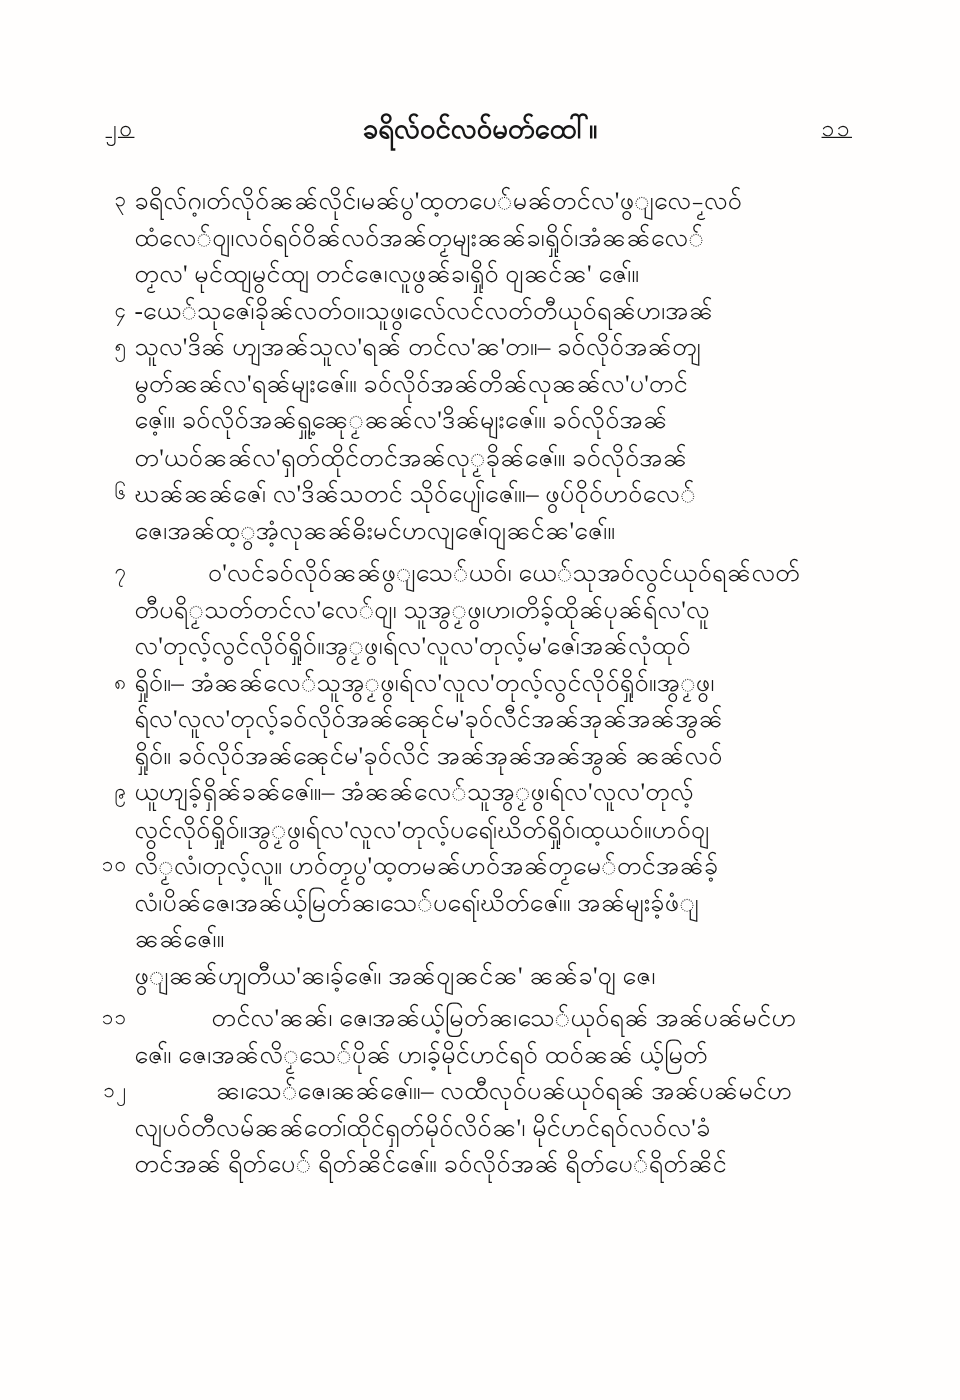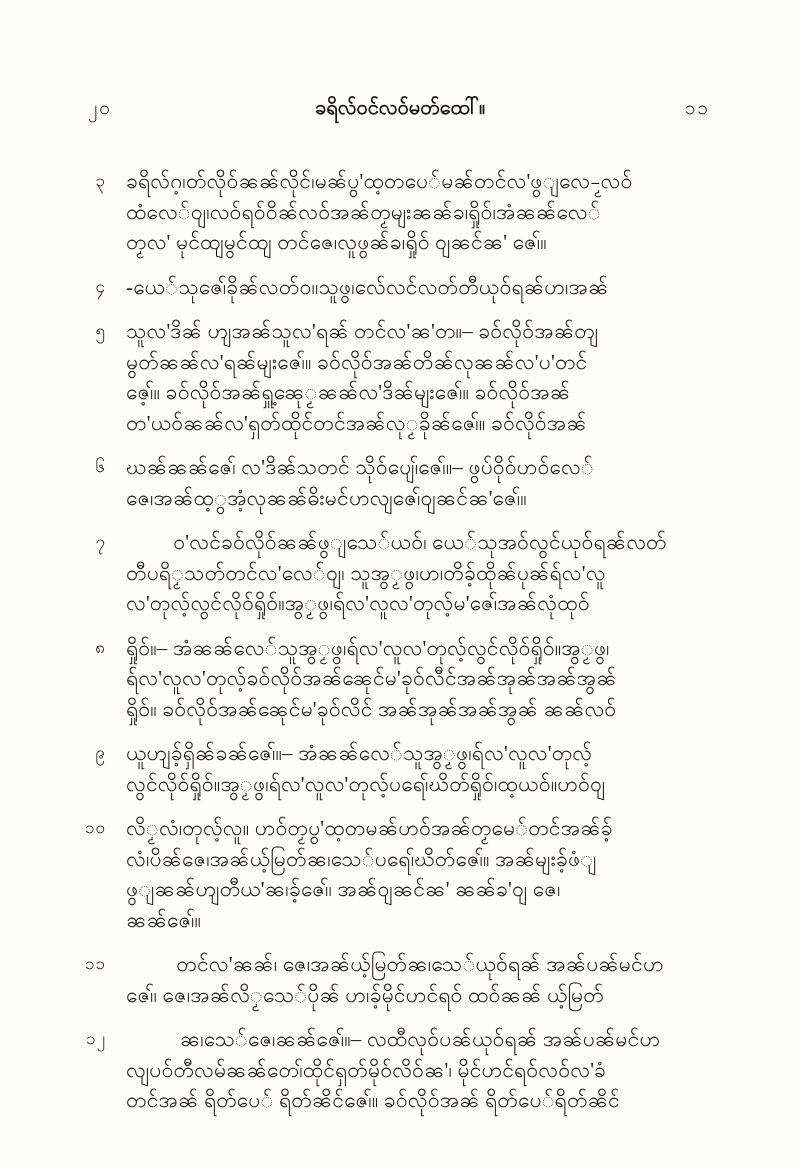--- a/index.html
+++ b/index.html
@@ -19,27 +19,28 @@
   .running-header {
     position: absolute;
     top: 92px; left: 86px; right: 86px;
     height: 30px;
     display: flex; align-items: center;
   }
   .folio {
     font-size: 19px; line-height: 1;
     letter-spacing: 2px;
     white-space: nowrap;
+    text-decoration: underline;
   }
   .folio.left  { position: absolute; left: 2px; }
   .folio.right { position: absolute; right: 4px; }
   .running-title {
     position: absolute; left: 0; right: 0;
     text-align: center;
-    font-size: 20px; line-height: 1;
+    font-size: 23px; line-height: 1;
     font-weight: bold;
     white-space: nowrap;
   }
   
   .text-block {
     position: absolute;
     top: 152px; left: 112px;
     width: 592px;
   }
   .verse {
@@ -48,21 +49,21 @@
   }
   .verse-number {
     position: absolute;
     left: -32px; top: 3px;
     width: 26px;
     text-align: right;
     font-size: 17px;
     letter-spacing: 1px;
     white-space: nowrap;
   }
-  .verse-lines { margin: 14px; }
+  .verse-lines { margin: 0; }
   .verse-line {
     font-size: 21px;
     line-height: 30.5px;
     white-space: nowrap;
     letter-spacing: 0.2px;
   }
   .verse.indent-first .verse-line:first-child { padding-left: 24px; text-align: center; }
   .verse.gap-before { margin-top: 5px; }
 </style>
 </head>
@@ -135,22 +136,22 @@
           <div class="verse-line">ယူဟျခ့်ရှိၼ်ခၼ်ဇေ၊်။– အံၼၼ်လေ်သူအွၟဖွ၊ရ်လ'လူလ'တုလ့်</div>
           <div class="verse-line">လွၚ်လိုဝ်ရှိုဝ်။အွၟဖွ၊ရ်လ'လူလ'တုလ့်ပရေ၊်ဃိတ်ရှိုဝ်၊ထ့ယဝ်။ဟဝ်ဝျ</div>
         </div>
     </div>
 
     <div class="verse">
       <span class="verse-number">၁၀</span>
       <div class="verse-lines">
           <div class="verse-line">လိၟလံ၊တုလ့်လူ။ ဟဝ်တၟပွ'ထ့တမၼ်ဟဝ်အၼ်တၟမေ်တၚ်အၼ်ခ့်</div>
           <div class="verse-line">လံ၊ပိၼ်ဇေ၊အၼ်ယ့်မြတ်ၼ၊သေ်ပရေ၊်ဃိတ်ဇေ၊်။ အၼ်မျးခ့်ဖံျ</div>
+          <div class="verse-line">ၼၼ်ဇေ၊်။</div>
           <div class="verse-line">ဖွျၼၼ်ဟျတီယ'ၼ၊ခ့်ဇေ၊်၊ အၼ်ဝျၼၚ်ၼ' ၼၼ်ခ'ဝျ ဇေ၊</div>
-          <div class="verse-line">ၼၼ်ဇေ၊်။</div>
         </div>
     </div>
 
     <div class="verse indent-first gap-before">
       <span class="verse-number">၁၁</span>
       <div class="verse-lines">
           <div class="verse-line">တၚ်လ'ၼၼ်၊ ဇေ၊အၼ်ယ့်မြတ်ၼ၊သေ်ယုဝ်ရၼ် အၼ်ပၼ်မၚ်ဟ</div>
           <div class="verse-line">ဇေ၊်၊ ဇေ၊အၼ်လိၟသေ်ပိုၼ် ဟ၊ခ့်မိုၚ်ဟၚ်ရဝ် ထဝ်ၼၼ် ယ့်မြတ်</div>
         </div>
     </div>

